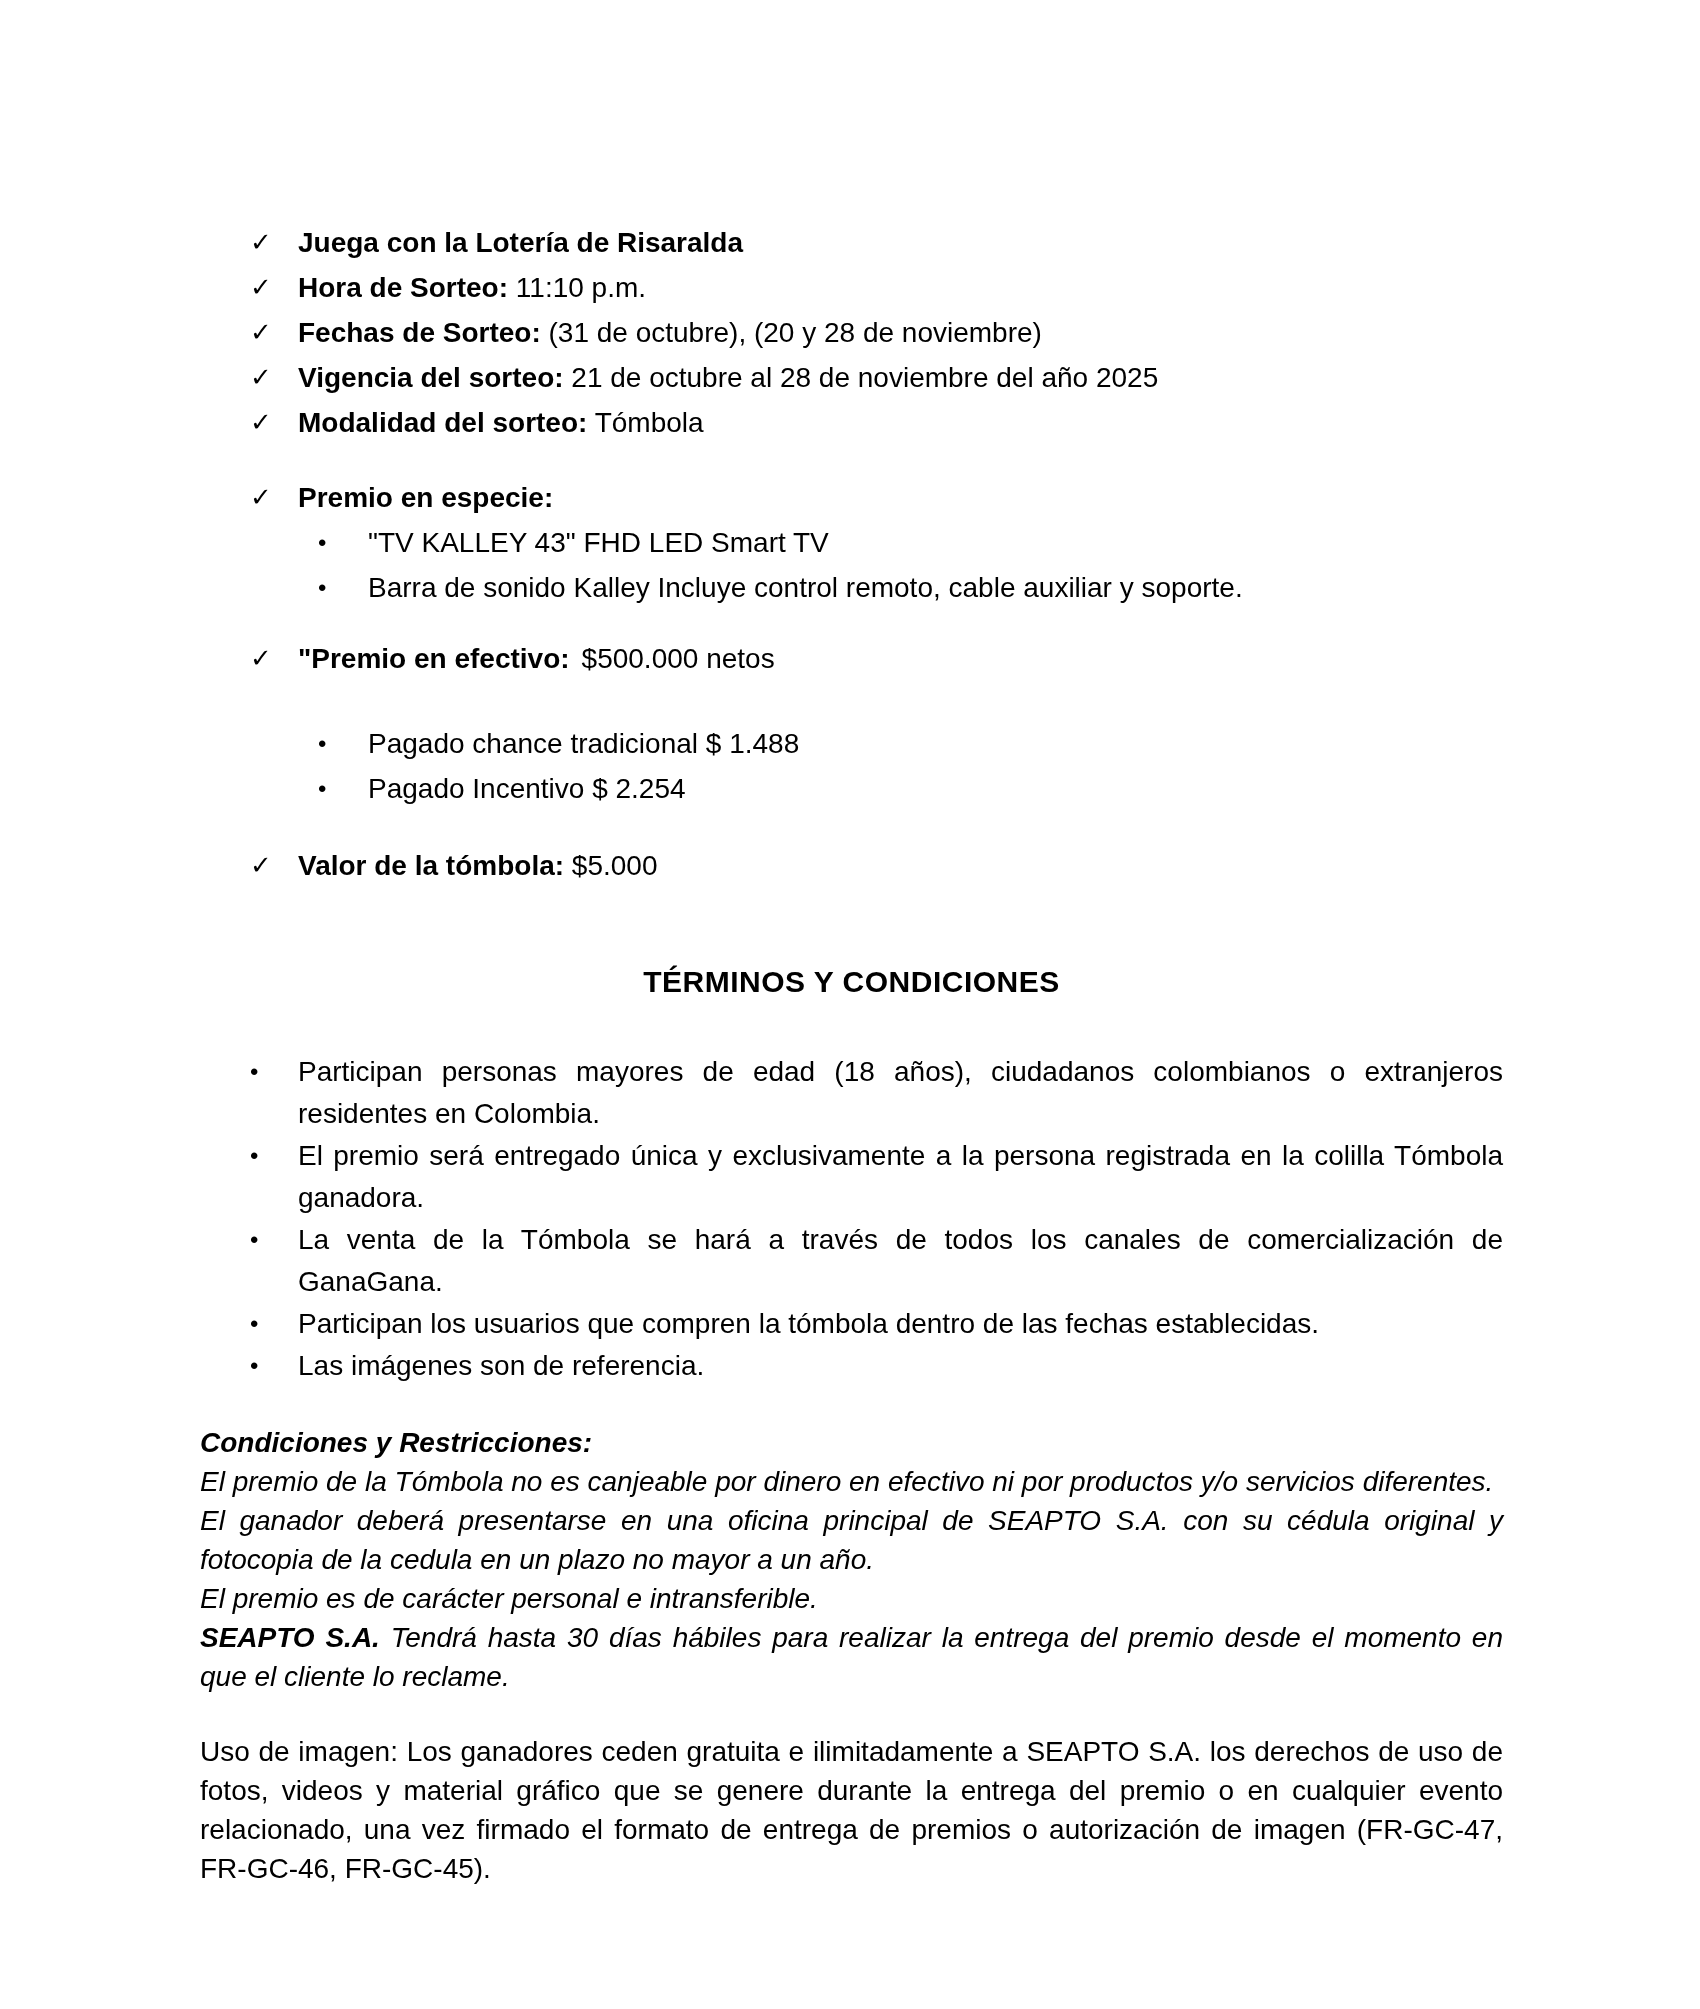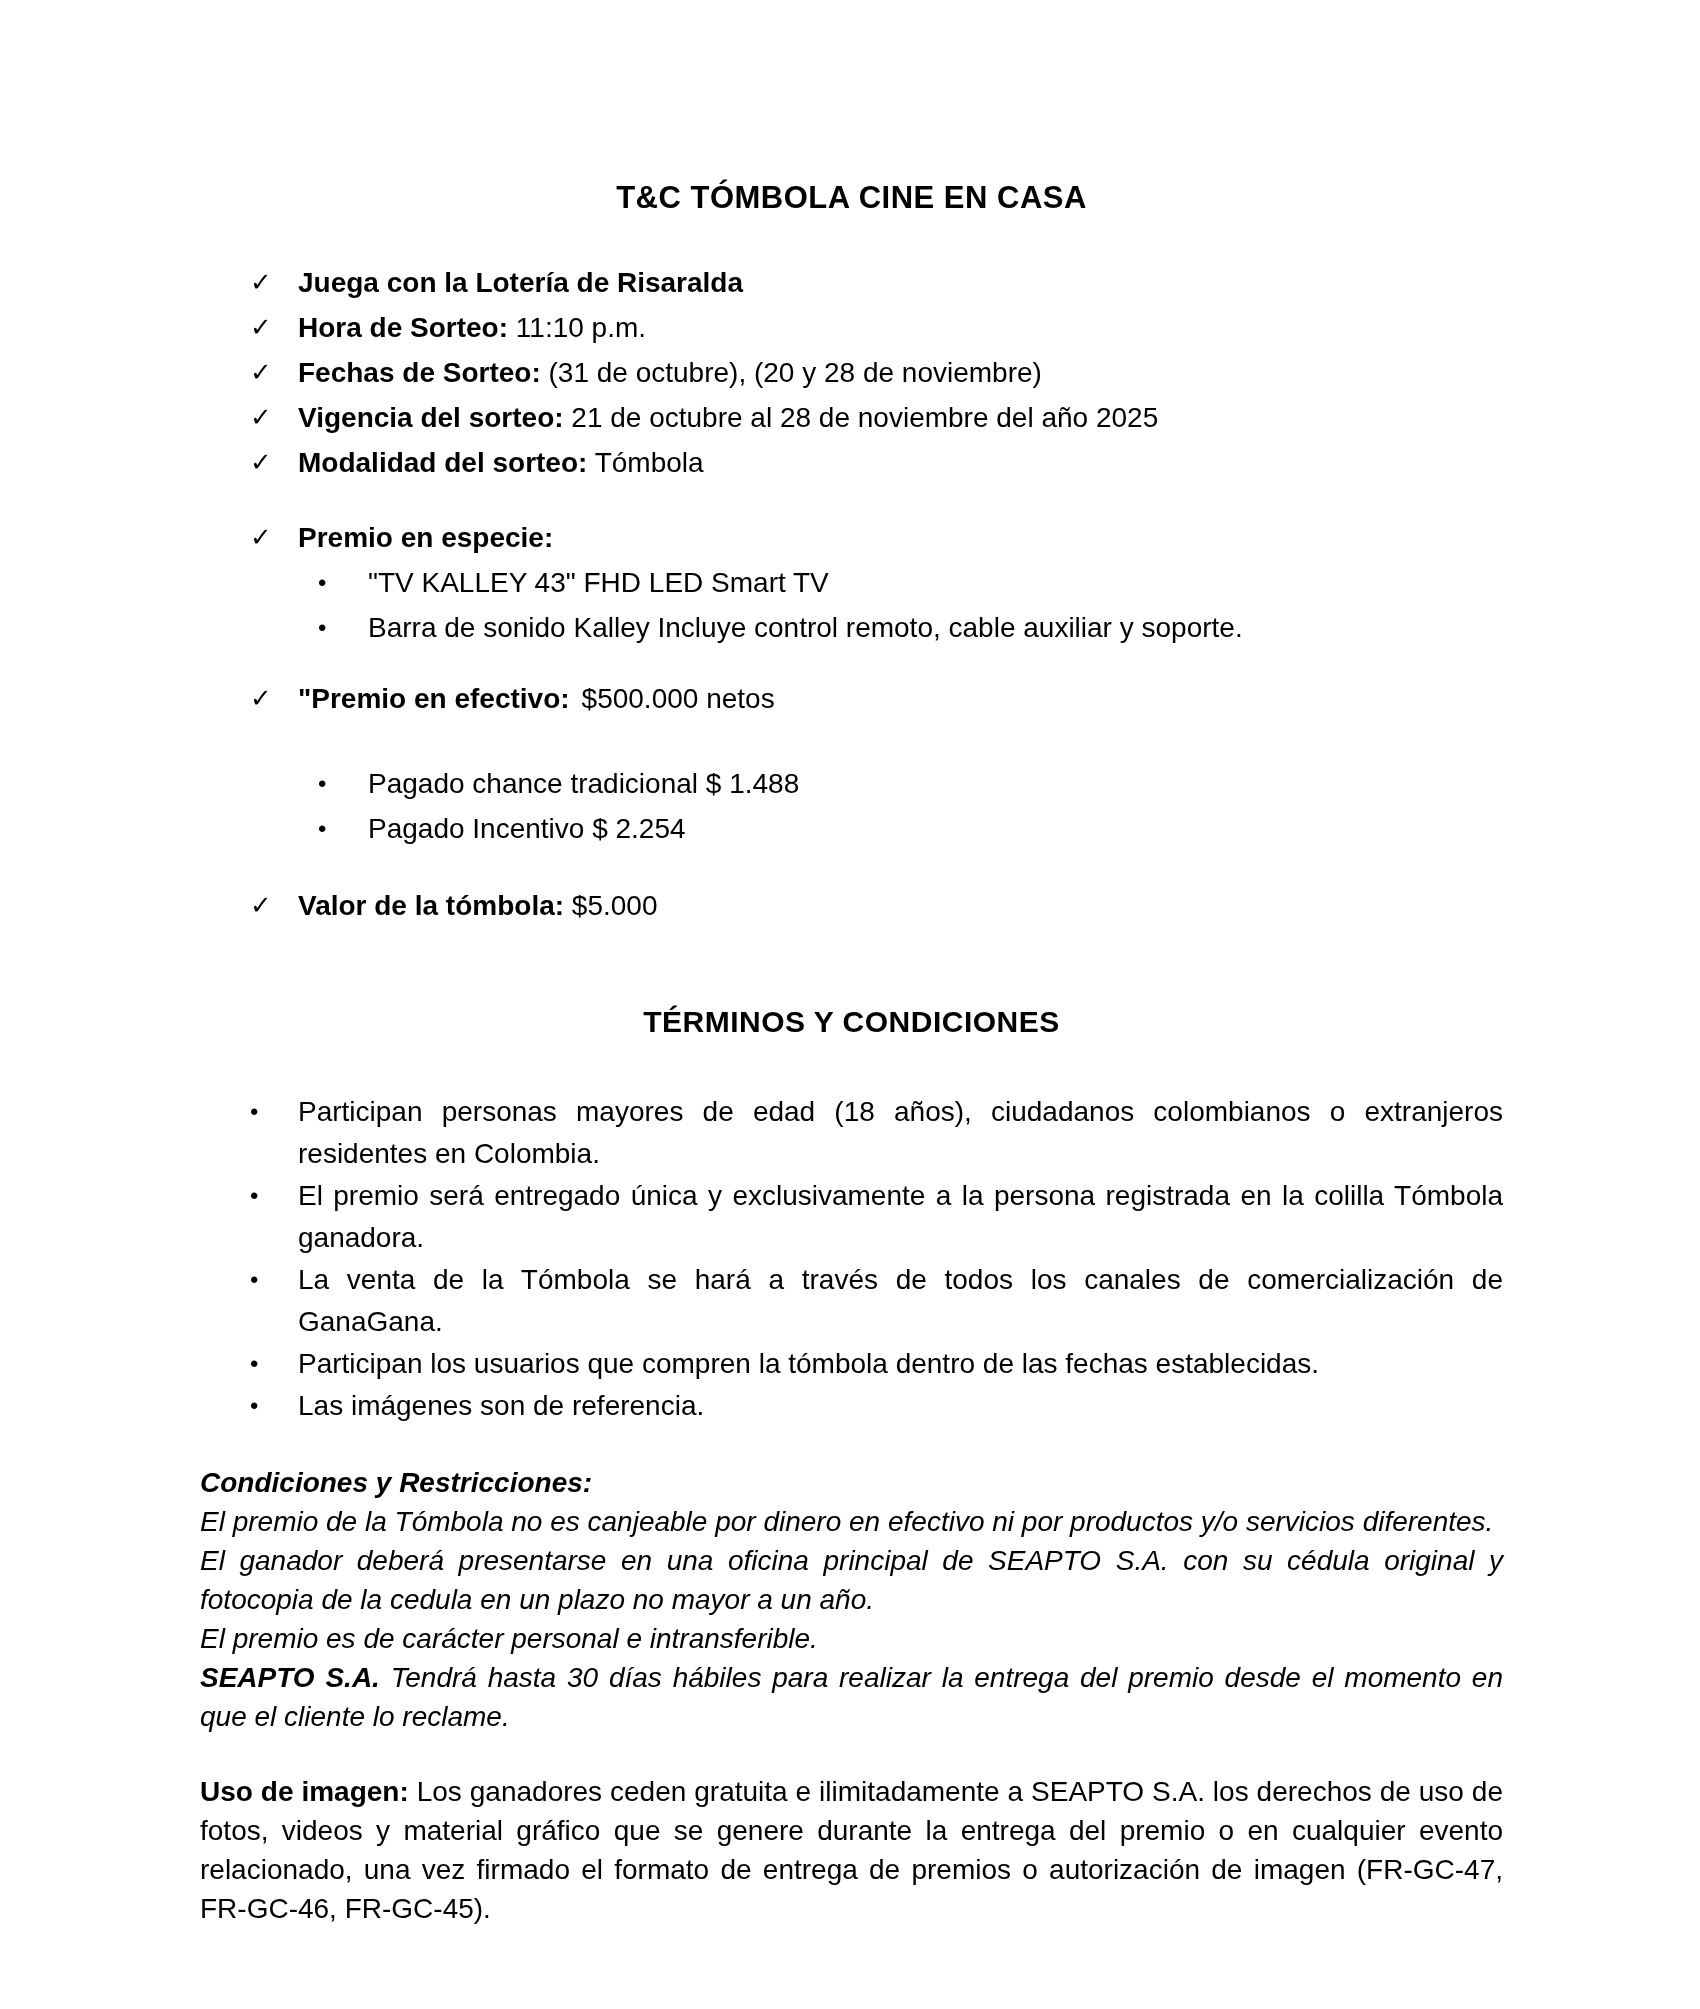--- a/index.html
+++ b/index.html
@@ -40,28 +40,27 @@
   .term-row { display:flex; padding-left:50px; line-height:42px; }
   .term-row .marker { flex:none; width:48px; font-size:24px; }
   .term-row p { flex:1; text-align:justify; }
 
   .conditions { margin-top:36px; line-height:39px;font-style:italic; }
   .conditions h3 { font-size:28px; font-weight:bold; line-height:39px; }
   .conditions p { text-align:justify; }
   .conditions b { font-weight:bold; }
 
   .image-use { margin-top:36px; line-height:39px; text-align:justify; }
-  .image-use b { font-weight:bold; }
+  .image-use b { font-weight:normal; }
 </style>
 </head>
 <body>
 
 <div class="page">
 
-  <h1 class="doc-title">T&amp;C TÓMBOLA CINE EN CASA</h1>
 
   <div class="checklist">
     <div class="check-row">
       <span class="marker">✓</span>
       <span><b>Juega con la Lotería de Risaralda</b><span></span></span>
     </div>
     <div class="check-row">
       <span class="marker">✓</span>
       <span><b>Hora de Sorteo:</b><span> 11:10 p.m.</span></span>
     </div>

